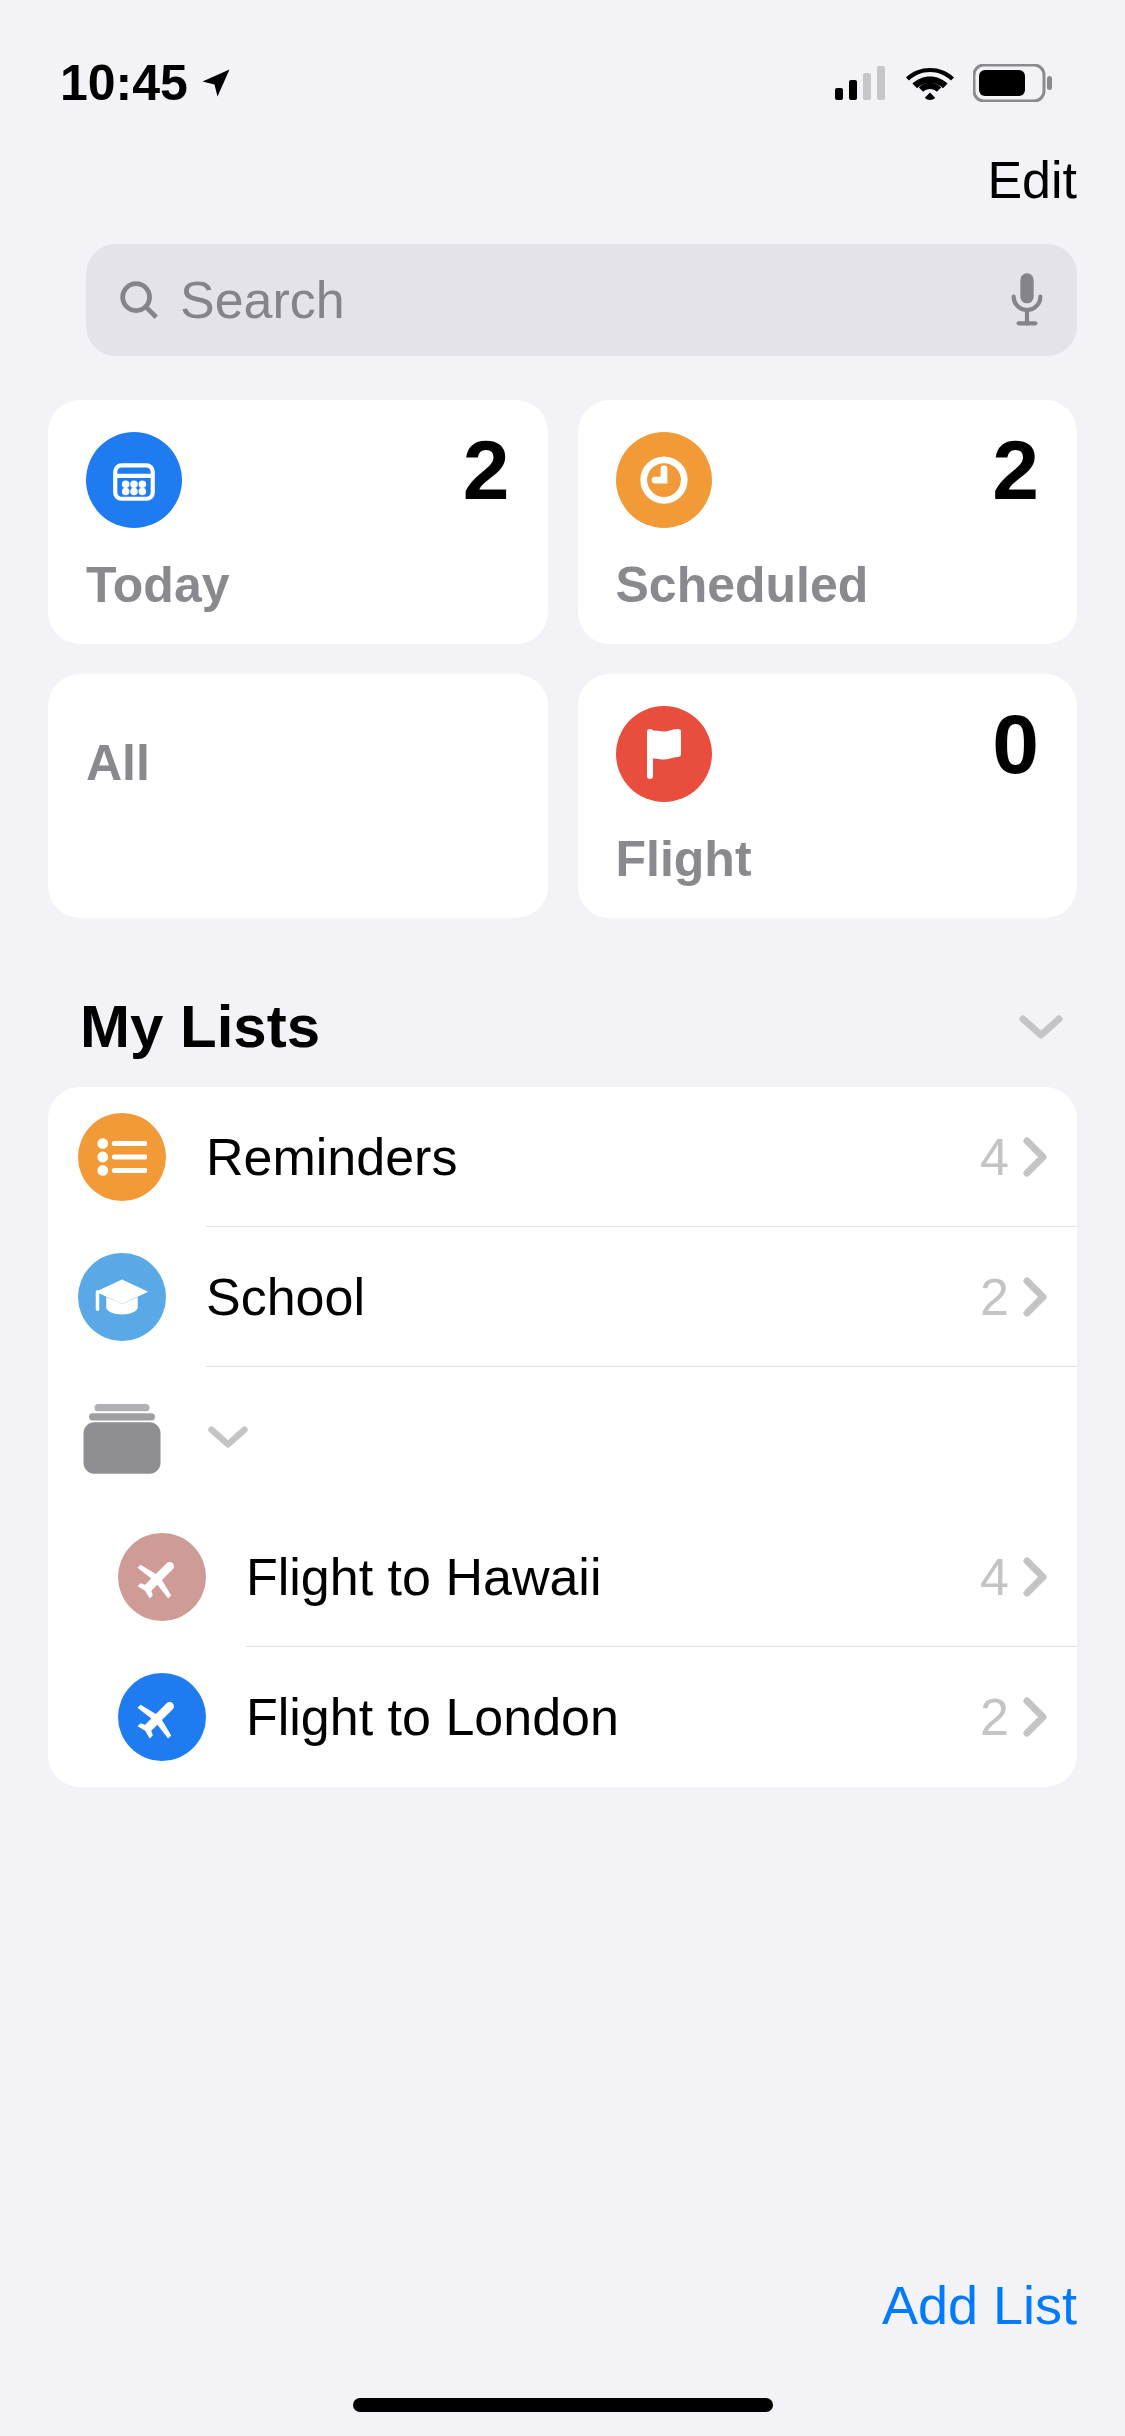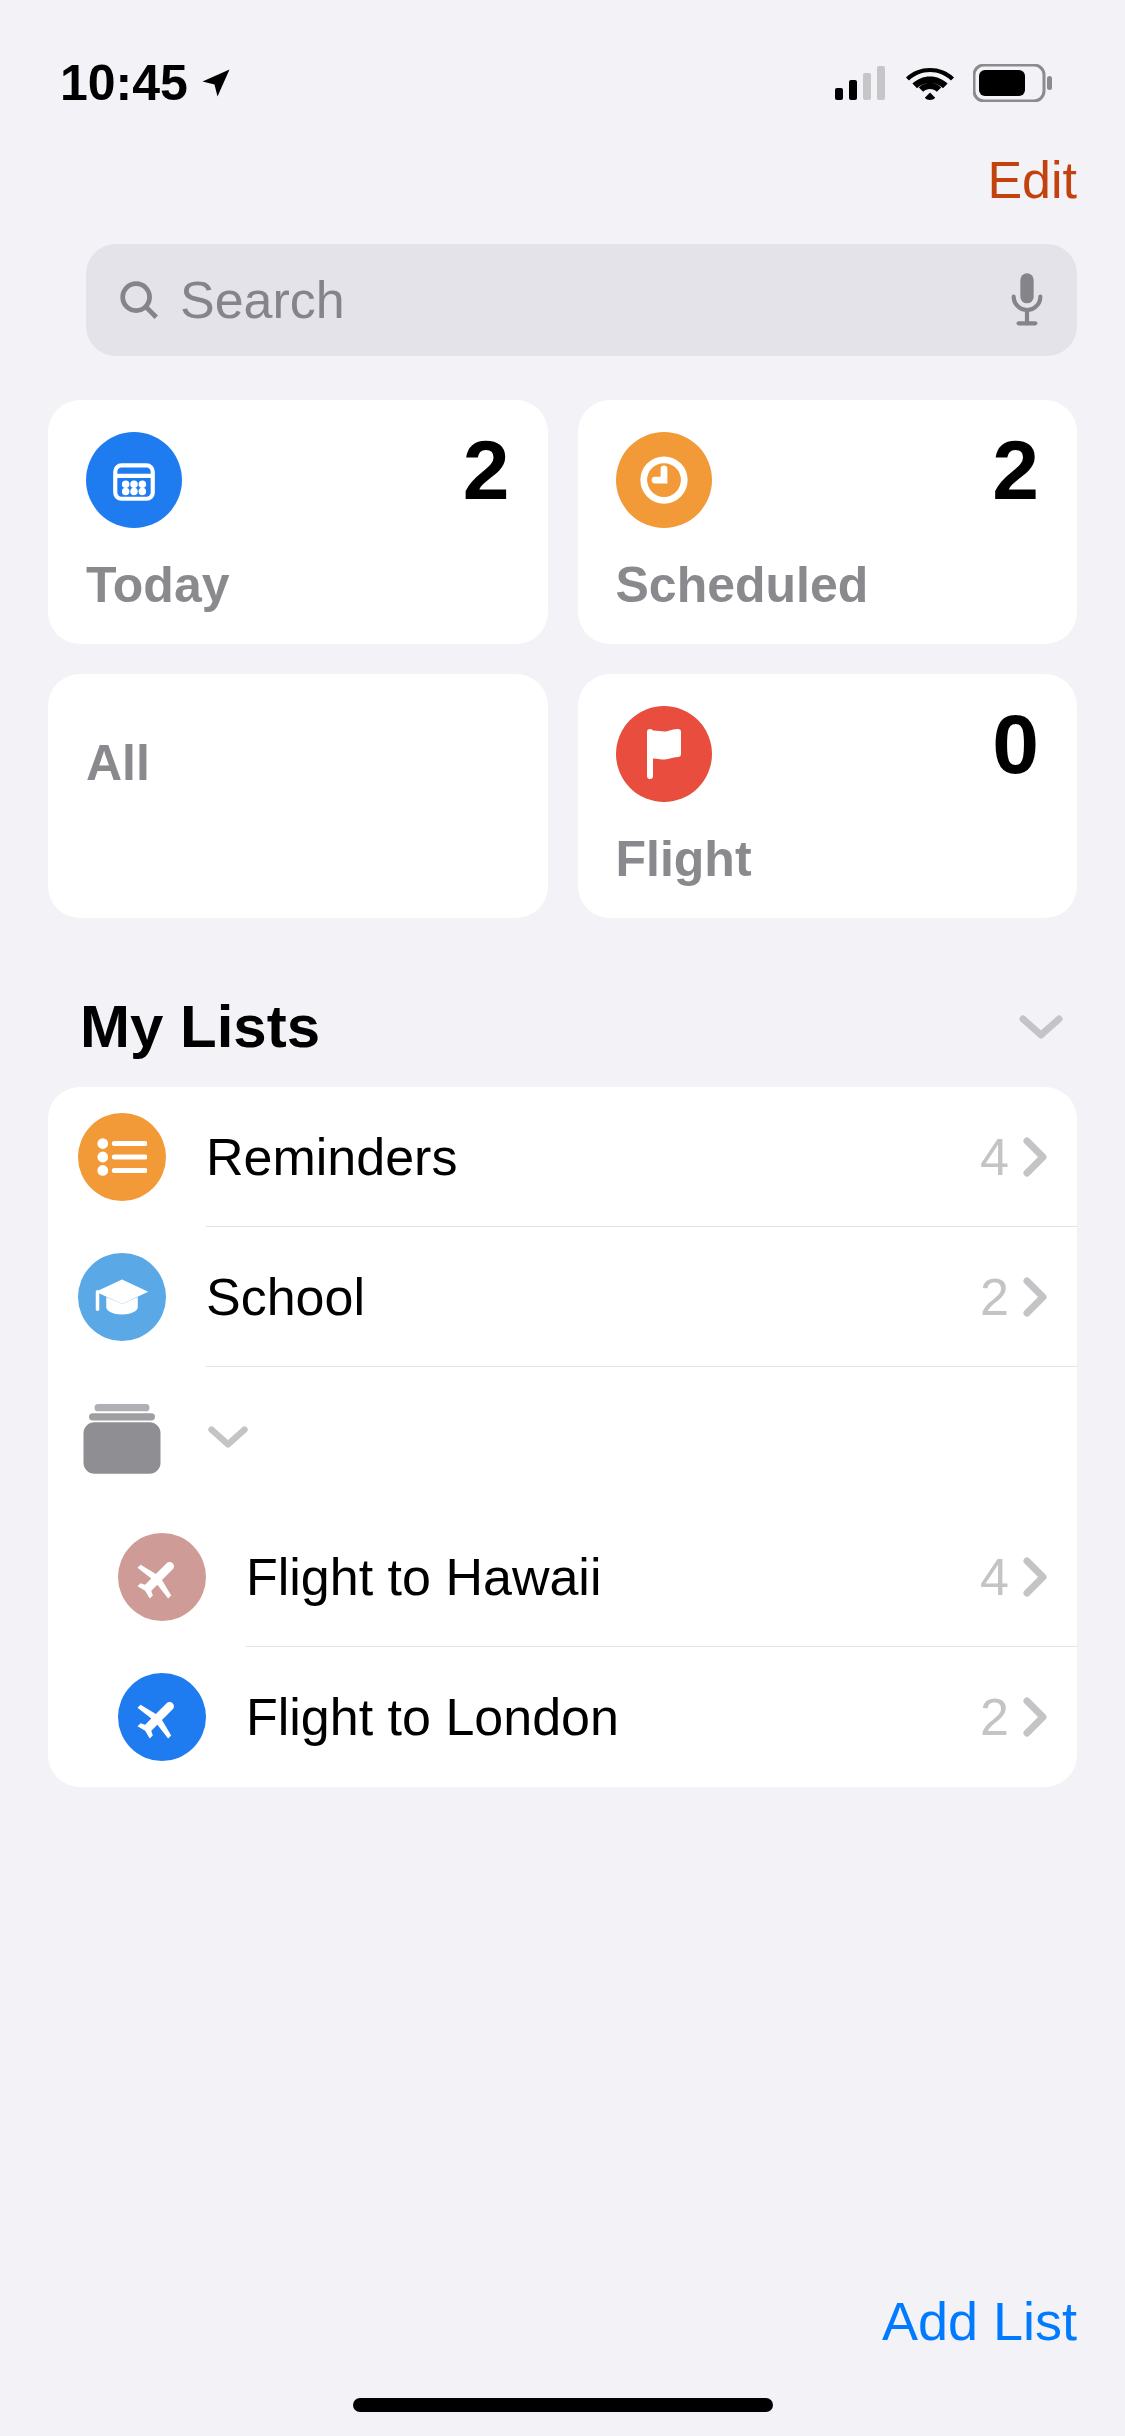--- a/index.html
+++ b/index.html
@@ -34,21 +34,21 @@
   .status-right svg { display: block; }
 
   
   .header {
     display: flex;
     justify-content: flex-end;
     padding: 30px 48px 16px;
   }
   .edit-link {
     font-size: 52px;
-    color: #c2410c;
+    color: #000000;
   }
 
   
   .search-wrap { padding: 18px 48px 0; }
   .search {
     background: #e4e3ea;
     border-radius: 30px;
     height: 112px;
     display: flex;
     align-items: center;
@@ -151,21 +151,21 @@
     position: absolute;
     left: 158px; right: 0; bottom: 0;
     height: 1px;
     background: #e3e3e6;
   }
   .separator.sub { left: 198px; }
 
   
   .toolbar {
     position: absolute;
-    bottom: 44px;
+    bottom: 60px;
     left: 0; right: 0;
     display: flex;
     justify-content: flex-end;
     padding: 0 48px 40px;
   }
   .add-list {
     font-size: 54px;
     color: #007aff;
   }
 

